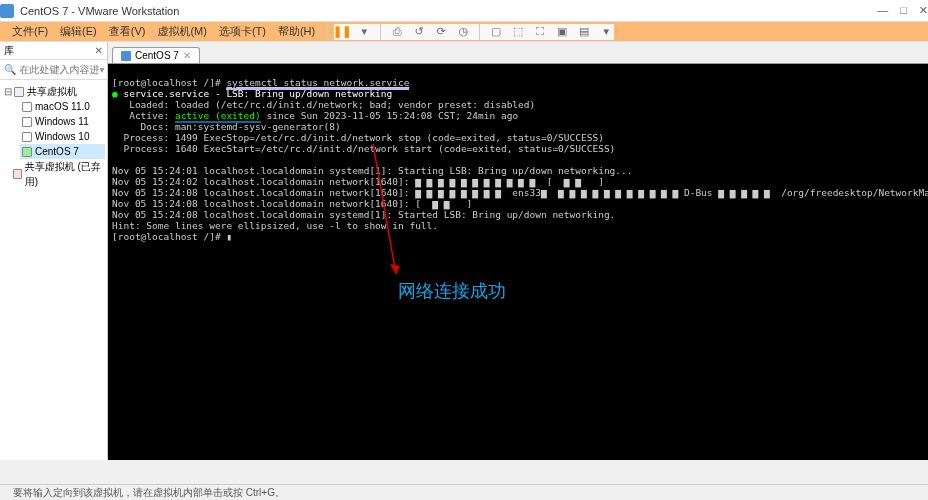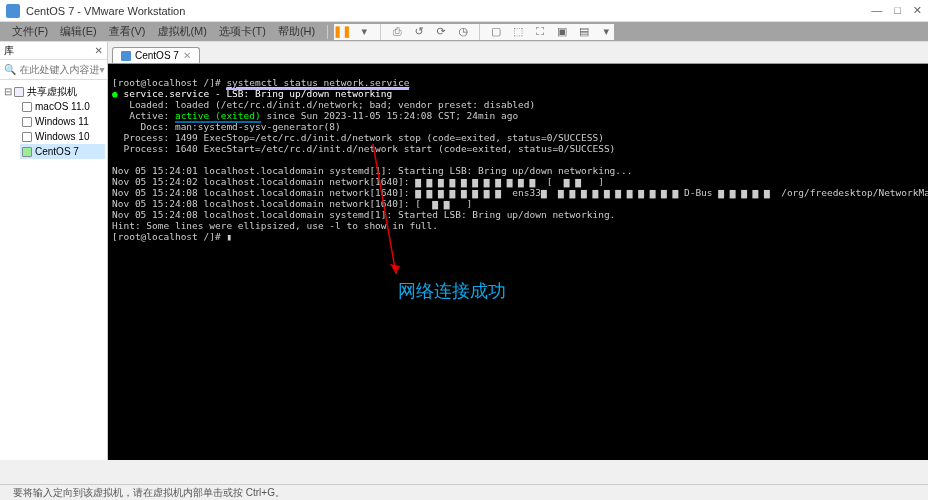--- a/index.html
+++ b/index.html
@@ -1,22 +1,22 @@
 <!DOCTYPE html>
 <html><head>
 <meta charset="utf-8">
 <style>
 * { margin: 0; padding: 0; box-sizing: border-box; }
 body { font-family: "Microsoft YaHei", Tahoma, sans-serif; font-size: 11px; background: #f0f0f0; width: 928px; height: 500px; overflow: hidden; position: relative; }
-.titlebar { height: 22px; background: #fff; display: flex; align-items: center; padding: 0 6px; border-bottom: 1px solid #ddd; }
+.titlebar { height: 22px; background: #fff; display: flex; align-items: center; padding: 0 0; border-bottom: 1px solid #ddd; }
 .titlebar .icon { width: 14px; height: 14px; background: #4a90d9; border-radius: 2px; margin-right: 6px; }
 .titlebar .title { flex: 1; font-size: 11px; color: #333; }
 .winctl { display: flex; gap: 12px; color: #666; font-size: 11px; }
 .winctl span { cursor: pointer; }
-.menubar { height: 20px; background: #a3a3a3; display: flex; align-items: center; padding: 0 6px; border-bottom: 1px solid #ddd; }
+.menubar { height: 20px; background: #fdba74; display: flex; align-items: center; padding: 0 6px; border-bottom: 1px solid #ddd; }
 .menubar .mitem { padding: 0 6px; color: #333; cursor: pointer; }
 .toolbar { height: 24px; background: #f8f8f8; display: flex; align-items: center; padding: 0 6px; gap: 6px; border-bottom: 1px solid #ccc; }
 .toolbar .sep { width: 1px; height: 16px; background: #ccc; margin: 0 2px; }
 .toolbar .tbtn { width: 16px; height: 16px; display: flex; align-items: center; justify-content: center; color: #666; cursor: pointer; }
 .toolbar .pause { color: #ff8c00; font-weight: bold; }
 .main { display: flex; height: 418px; }
 .sidebar { width: 108px; background: #fff; border-right: 1px solid #ccc; display: flex; flex-direction: column; }
 .sbhead { height: 18px; display: flex; align-items: center; justify-content: space-between; padding: 0 4px; border-bottom: 1px solid #ddd; font-size: 10px; }
 .sbhead .close { cursor: pointer; color: #666; }
 .sbsearch { height: 20px; border-bottom: 1px solid #ddd; display: flex; align-items: center; padding: 0 4px; }
@@ -109,20 +109,25 @@
           </div>
         <div class="node">
             <span class="vmicon"></span>
             <span>Windows 10</span>
           </div>
         <div class="node sel">
             <span class="vmicon" style="background:#9e9"></span>
             <span>CentOS 7</span>
           </div>
       </div>
+      <div class="node">
+          <span class="toggle"></span>
+          <span class="vmicon" style="background:#fdd"></span>
+          <span>共享虚拟机 (已弃用)</span>
+        </div>
     </div>
   </div>
 
   <div class="content">
     <div class="tabs">
       <div class="tab">
         <span class="ticon"></span>
         <span>CentOS 7</span>
         <span class="tx">✕</span>
       </div>

